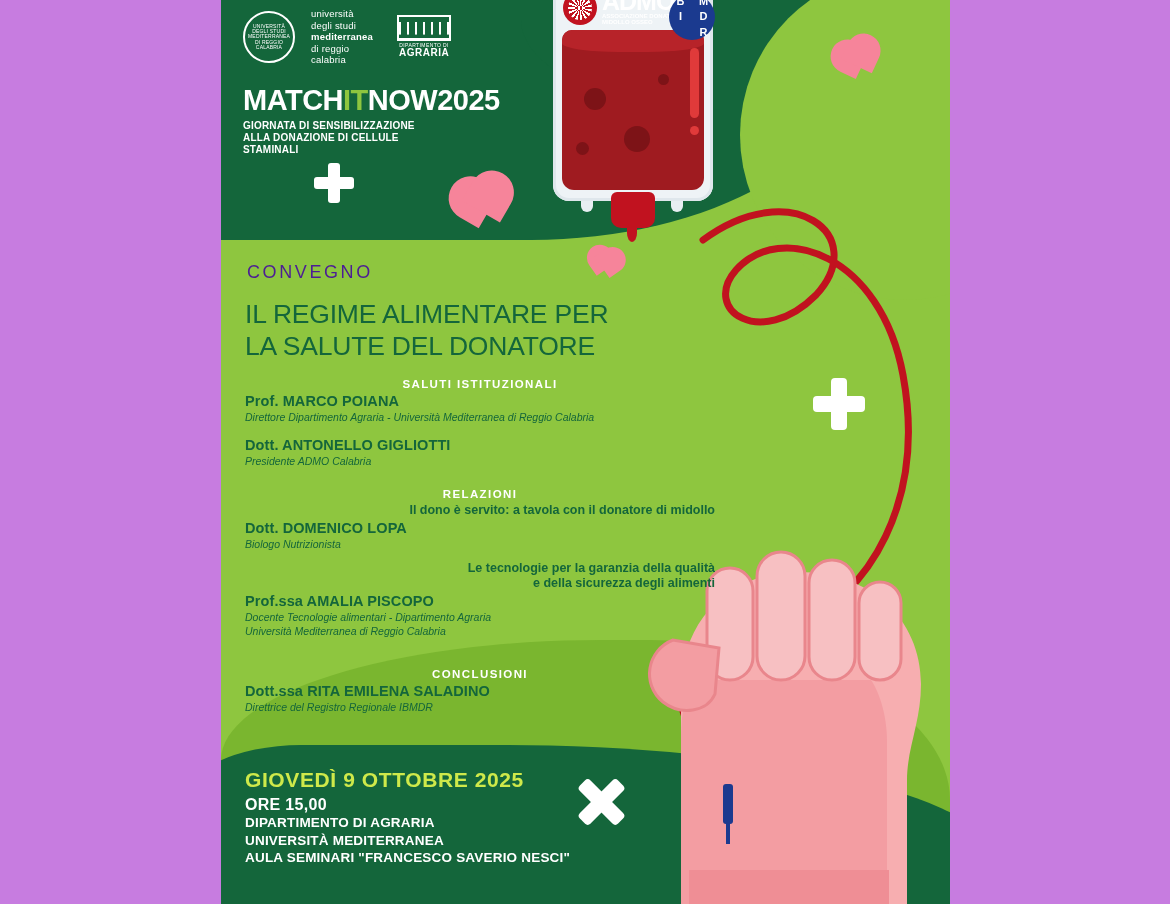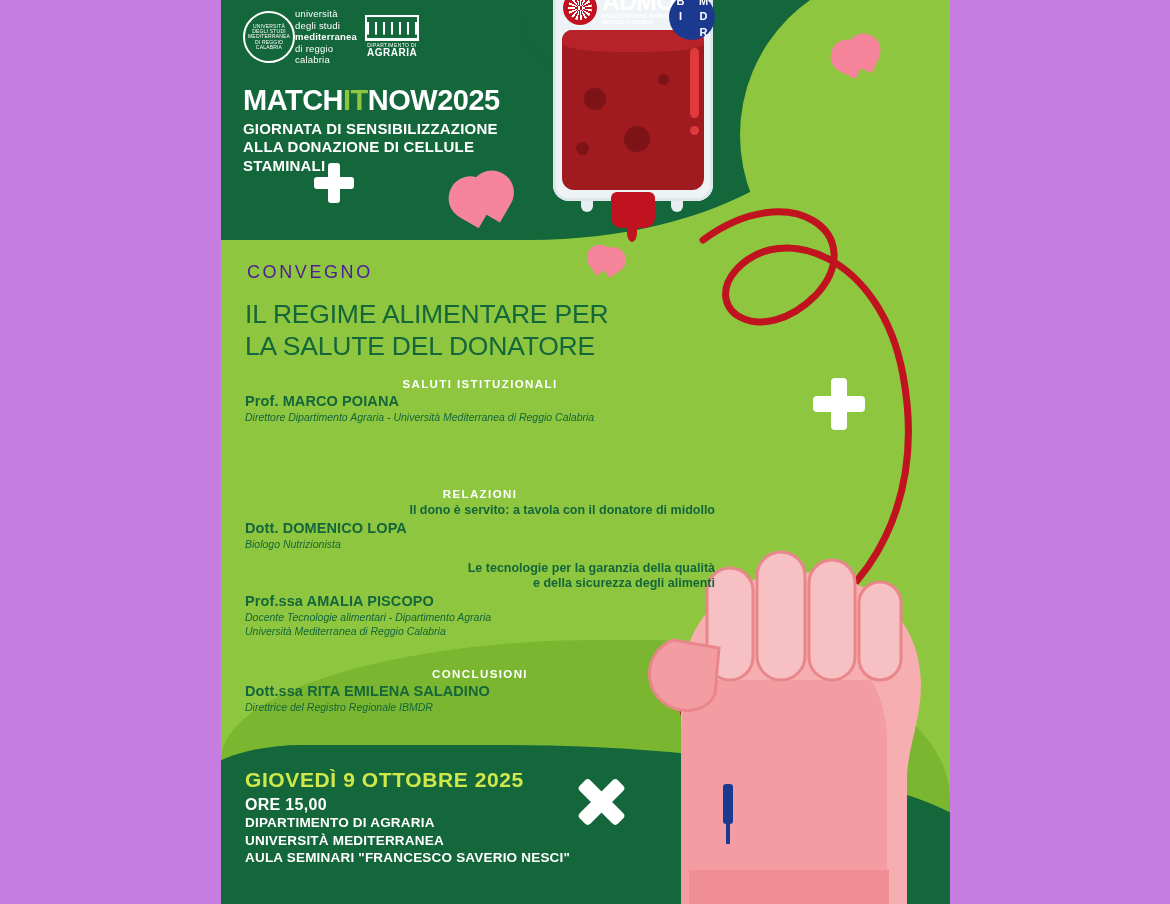--- a/index.html
+++ b/index.html
@@ -87,20 +87,21 @@
   }
   .heart:before { left: 50%; transform: rotate(-45deg); transform-origin: 0 100%; }
   .heart:after  { left: 0;   transform: rotate(45deg);  transform-origin: 100% 100%; }
   
   .logos {
     position: absolute;
     left: 22px;
     top: 8px;
     display: flex;
     align-items: center;
+    gap: 16px;
     color: #ffffff;
   }
   .unirc-seal {
     width: 52px; height: 52px;
     border-radius: 50%;
     border: 2px solid #ffffff;
     display: flex; align-items: center; justify-content: center;
     font-size: 5px; line-height: 1.05; text-align: center;
     letter-spacing: .2px;
     box-sizing: border-box;
@@ -240,21 +241,21 @@
 
   
   .title-block { position: absolute; left: 22px; top: 86px; color: #ffffff; }
   .mt-line {
     font-size: 29px; font-weight: 800; letter-spacing: -.5px; line-height: 1;
   }
   .mt-line .it { color: #8ec63f; }
   .mt-line .yr { color: #ffffff; }
   .mt-sub {
     margin-top: 5px;
-    font-size: 15px; font-weight: 700; line-height: 1.22; letter-spacing: .2px;
+    font-size: 10px; font-weight: 700; line-height: 1.22; letter-spacing: .2px;
     text-transform: uppercase;
   }
   .convegno {
     position: absolute; left: 26px; top: 262px;
     color: #4c1d95; font-size: 18px; font-weight: 400; letter-spacing: 2.6px;
   }
   .main-title {
     position: absolute; left: 24px; top: 298px; width: 480px;
     color: #14663b; font-size: 26.5px; font-weight: 400; line-height: 1.22;
     letter-spacing: -.2px;
@@ -414,20 +415,24 @@
     <div>LA SALUTE DEL DONATORE</div>
   </div>
 
   <div class="section" style="top:378px;">
     <div class="sec-label">SALUTI ISTITUZIONALI</div>
     <div>
       <div class="person-name">Prof. MARCO POIANA</div>
       <div class="person-role">Direttore Dipartimento Agraria - Università Mediterranea di Reggio Calabria</div>
     </div>
     <div class="gap"></div>
+    <div>
+      <div class="person-name">Dott. ANTONELLO GIGLIOTTI</div>
+      <div class="person-role">Presidente ADMO Calabria</div>
+    </div>
   </div>
 
   <div class="section" style="top:488px;">
     <div class="sec-label">RELAZIONI</div>
     <div>
       <div class="talk-title" style="white-space:pre-line;">Il dono è servito: a tavola con il donatore di midollo</div>
       <div class="person-name">Dott. DOMENICO LOPA</div>
       <div class="person-role">Biologo Nutrizionista</div>
     </div>
     <div class="gap-s"></div>

